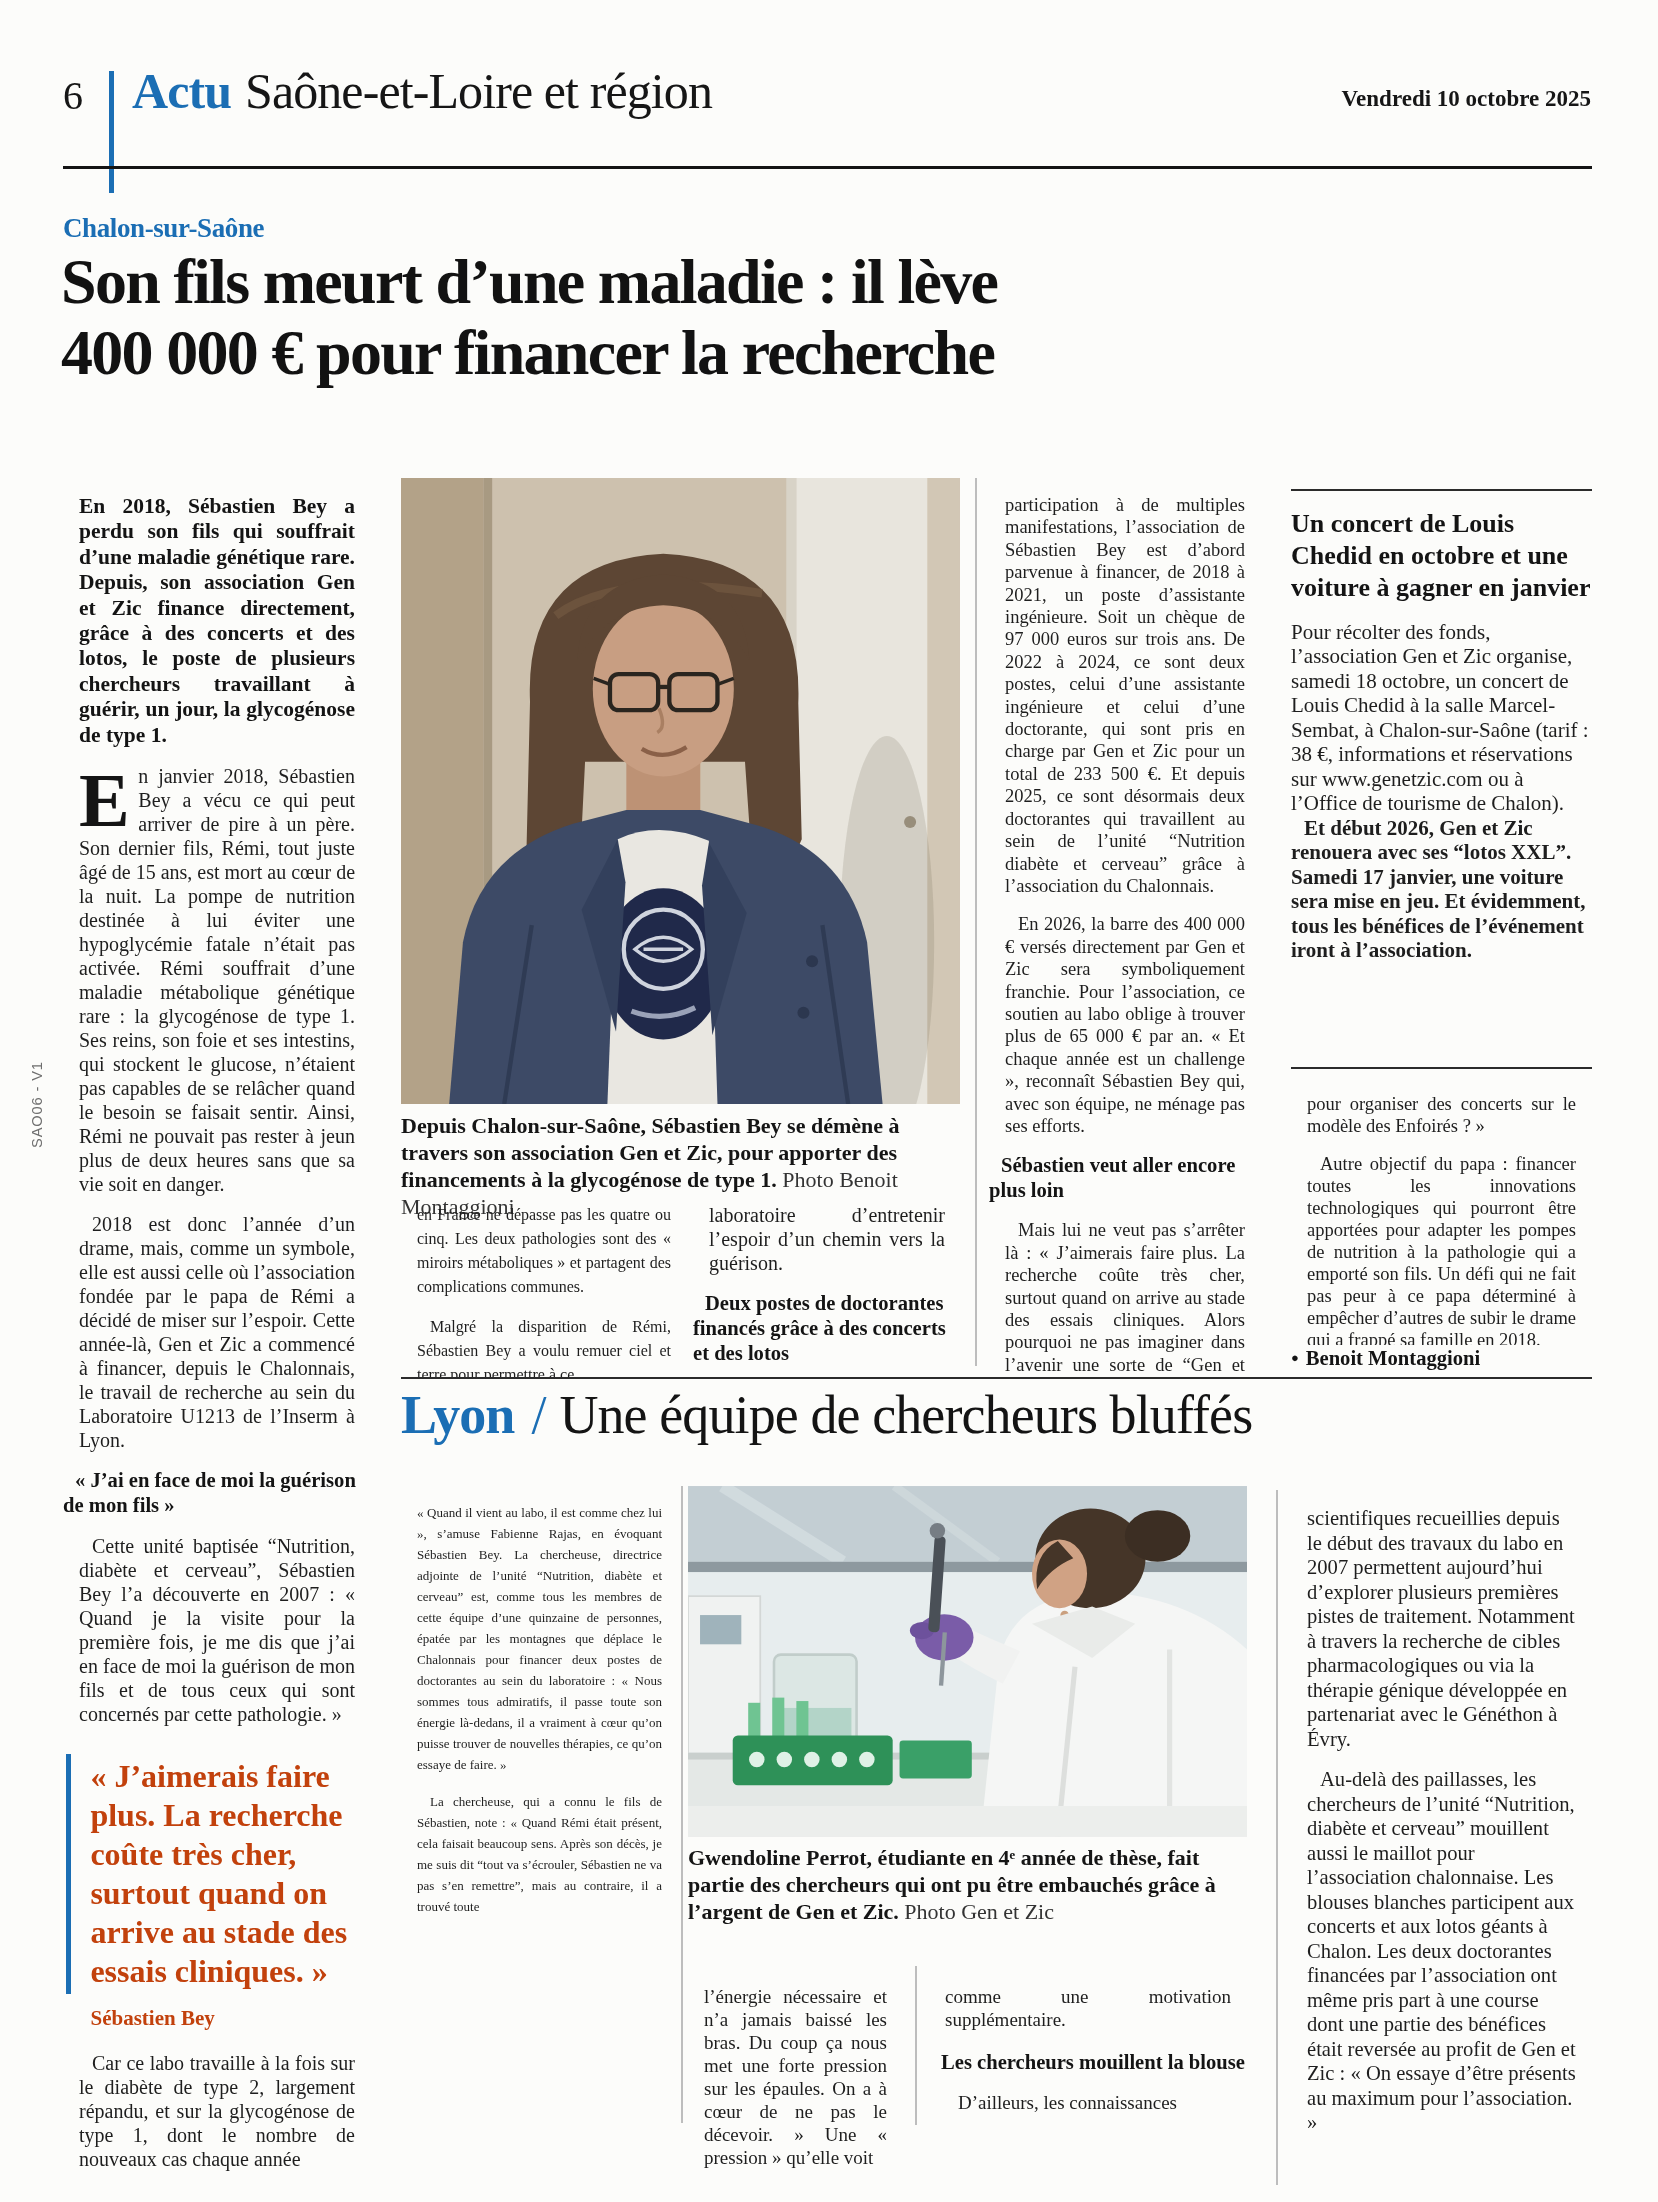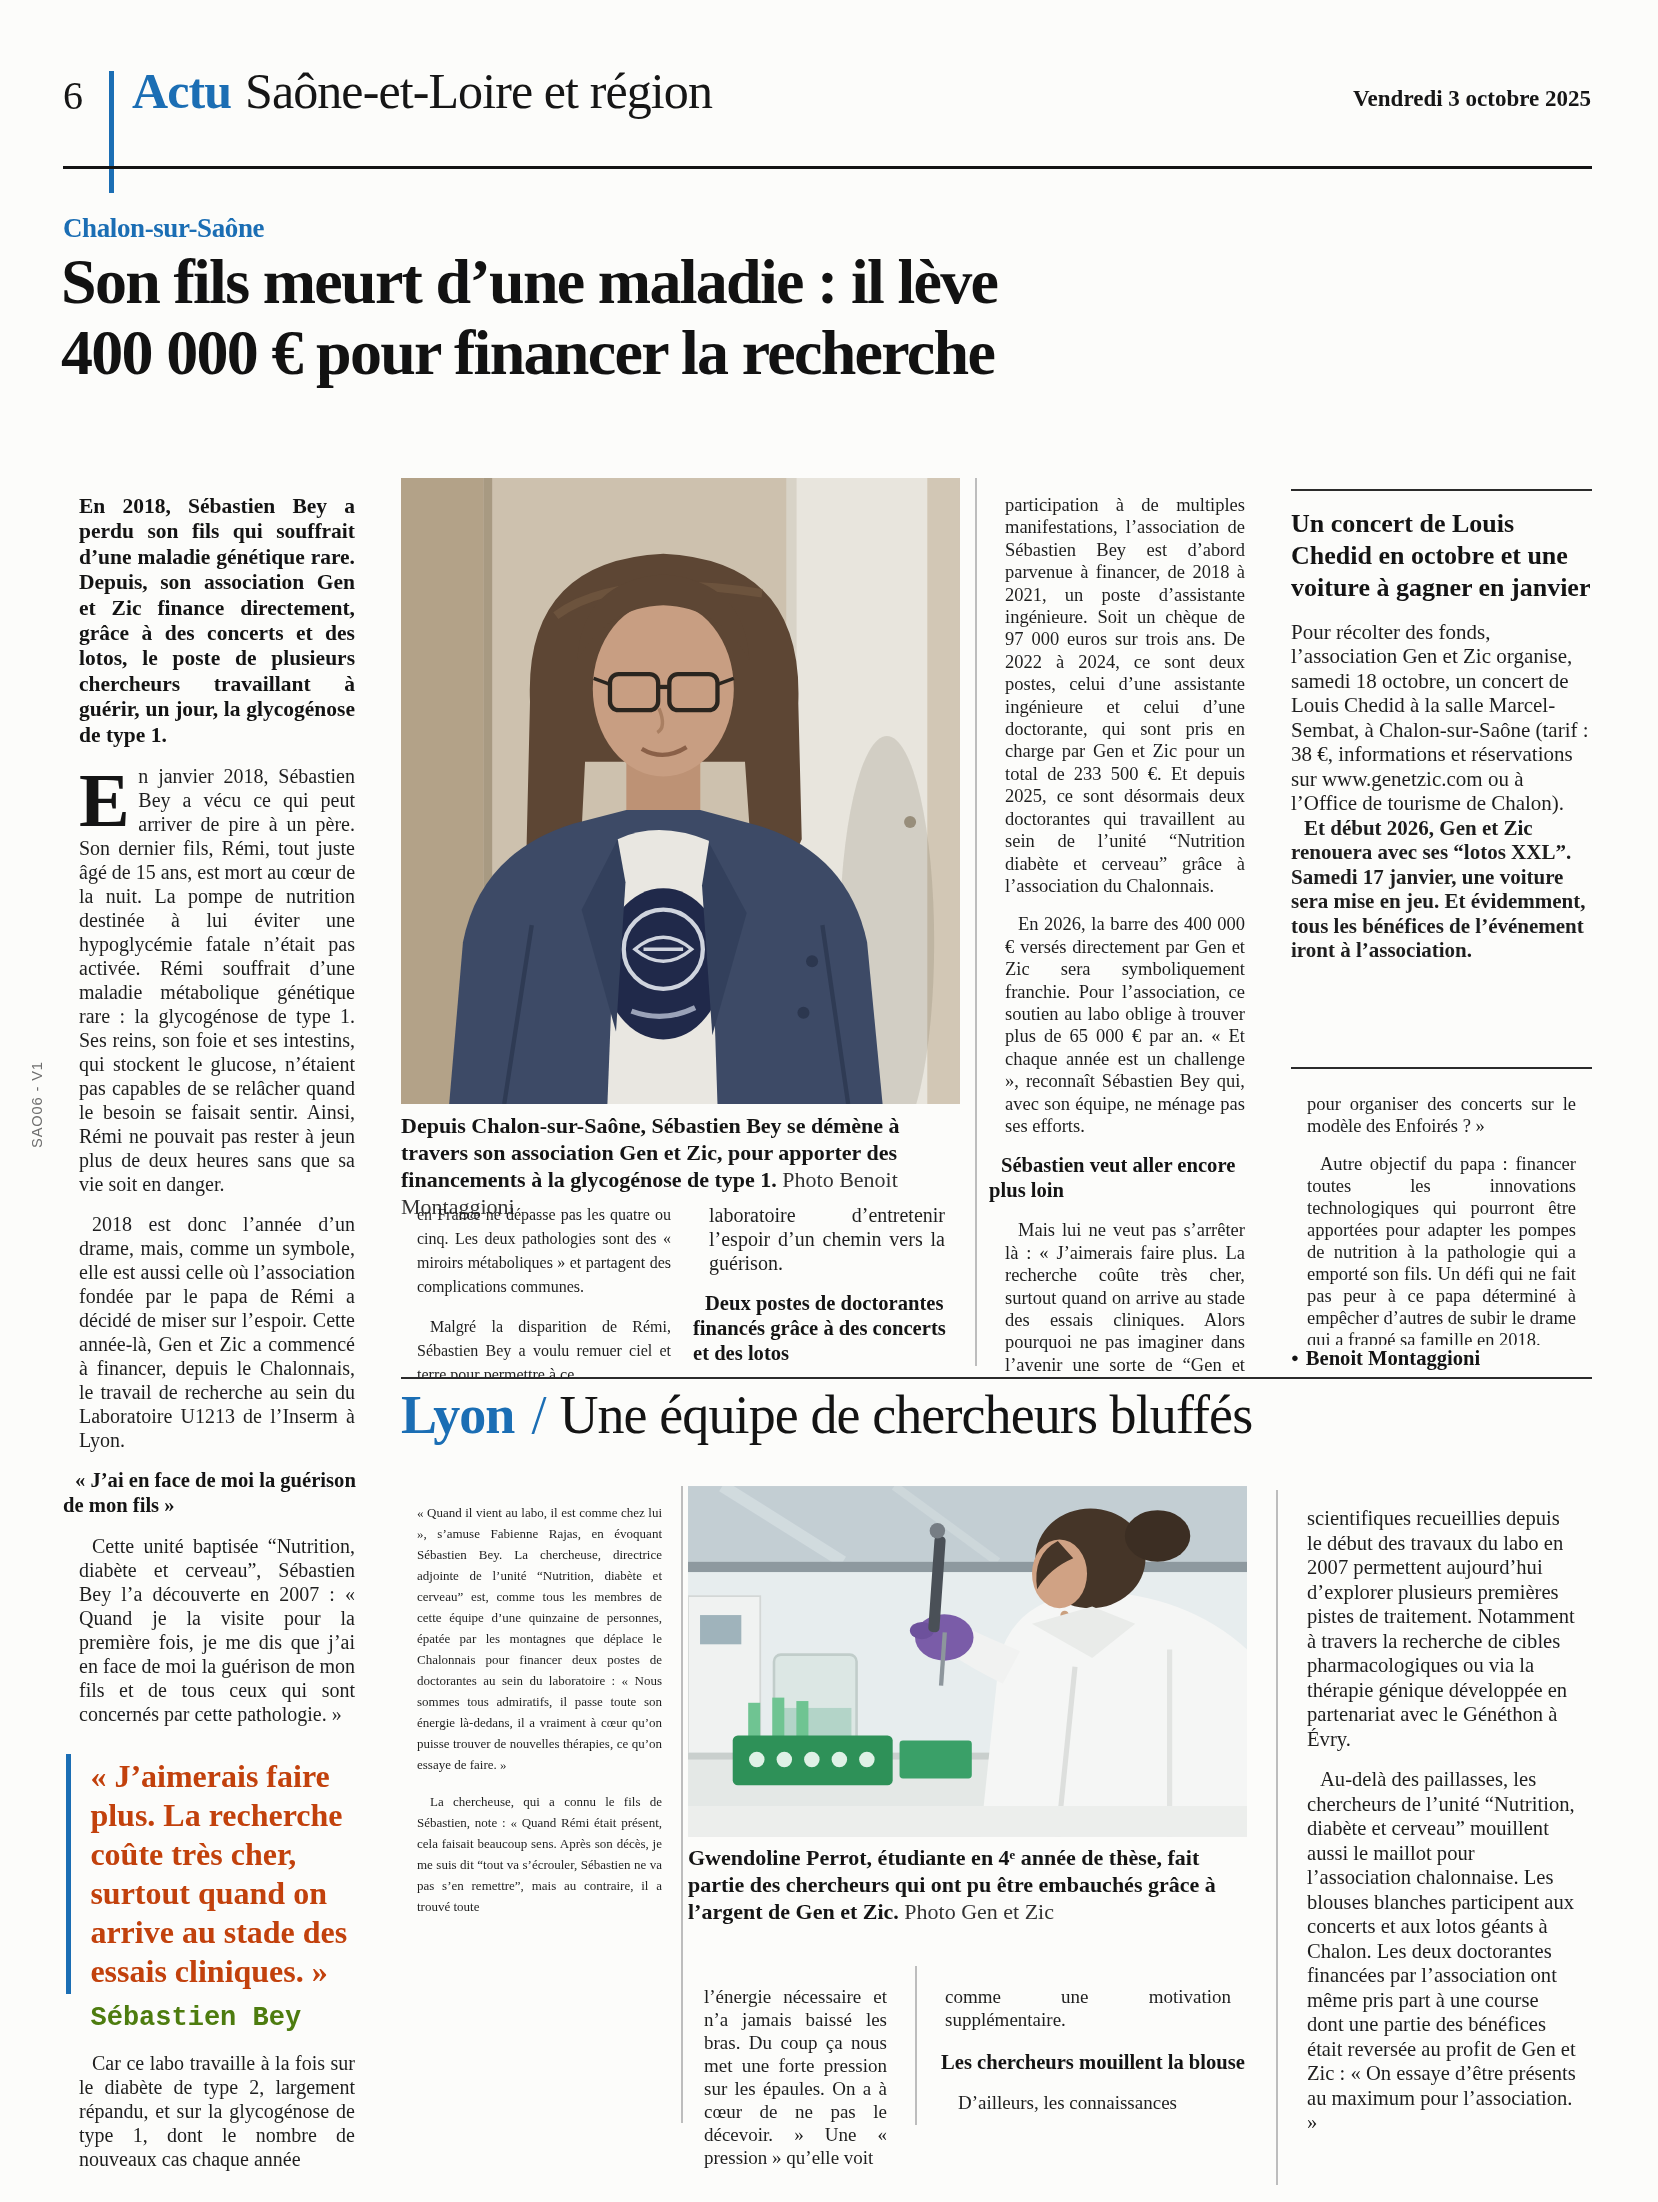--- a/index.html
+++ b/index.html
@@ -27,21 +27,21 @@
   .col{position:absolute;text-align:justify;hyphens:auto;-webkit-hyphens:auto;}
   .col p{margin:16px;}
   .ind{text-indent:13px;}
   .subhead{font-size:20.6px;line-height:25px;font-weight:700;margin:15.5px 0 5.2px;text-align:left;text-indent:12px;color:#141414;}
 
   .col1{left:63px;top:478px;width:308px;height:1707px;overflow:hidden;font-size:20px;line-height:24px;}
   .intro{font-size:21.5px;line-height:25.4px;font-weight:700;margin:0 0 20.6px 0;color:#141414;}
   .dropcap{float:left;font-size:76px;line-height:62px;font-weight:700;padding:5.2px 8.6px 0 0;color:#141414;}
   .pullquote{margin:27.5px 0 12px 3.4px;padding:3.4px 0 3.4px 19px;border-left:5.2px solid #1b6eb4;color:#c2410c;
              font-weight:700;font-size:32px;line-height:39px;text-align:left;}
-  .pq-author{font-weight:700;font-size:27px;margin:1.7px 0 20.6px 27.5px;color:#4d7c0f;font-family:Liberation Mono, monospace;}
+  .pq-author{font-weight:700;font-size:21px;margin:1.7px 0 20.6px 27.5px;color:#c2410c;}
 
   .photo-box{position:absolute;overflow:hidden;background:#cfc5b4;}
   .photo1{left:401px;top:478px;width:559px;height:626px;}
   .photo2{left:688px;top:1486px;width:559px;height:351px;background:#e7edee;}
   .caption{position:absolute;font-weight:700;font-size:22px;line-height:27px;text-align:left;color:#151515;}
   .cap1{left:401px;top:1112px;width:563px;}
   .cap2{left:688px;top:1844px;width:563px;}
   .capc{font-weight:400;color:#333333;}
 
   .col2{left:401px;top:1187px;width:286px;height:191px;overflow:hidden;font-size:16px;line-height:24px;}
@@ -87,21 +87,21 @@
 
 <div class="page">
 
   <div class="edition">SAO06 - V1</div>
 
   <div class="pagenum">6</div>
   <div class="section-bar"></div>
   <div class="section-line">
     <span class="actu">Actu</span><span class="sectitle">Saône-et-Loire et région</span>
   </div>
-  <div class="date">Vendredi 3 octobre 2025</div>
+  <div class="date">Vendredi 10 octobre 2025</div>
   <div class="header-rule"></div>
 
   <div class="kicker">Chalon-sur-Saône</div>
   <h1 class="headline">
     <span class="hl">Son fils meurt d’une maladie : il lève</span>
     <span class="hl">400 000 € pour financer la recherche</span>
   </h1>
 
   <div class="col col1">
     <p class="intro">En 2018, Sébastien Bey a perdu son fils qui souffrait d’une maladie génétique rare. Depuis, son association Gen et Zic finance directement, grâce à des concerts et des lotos, le poste de plusieurs chercheurs travaillant à guérir, un jour, la glycogénose de type 1.</p>

